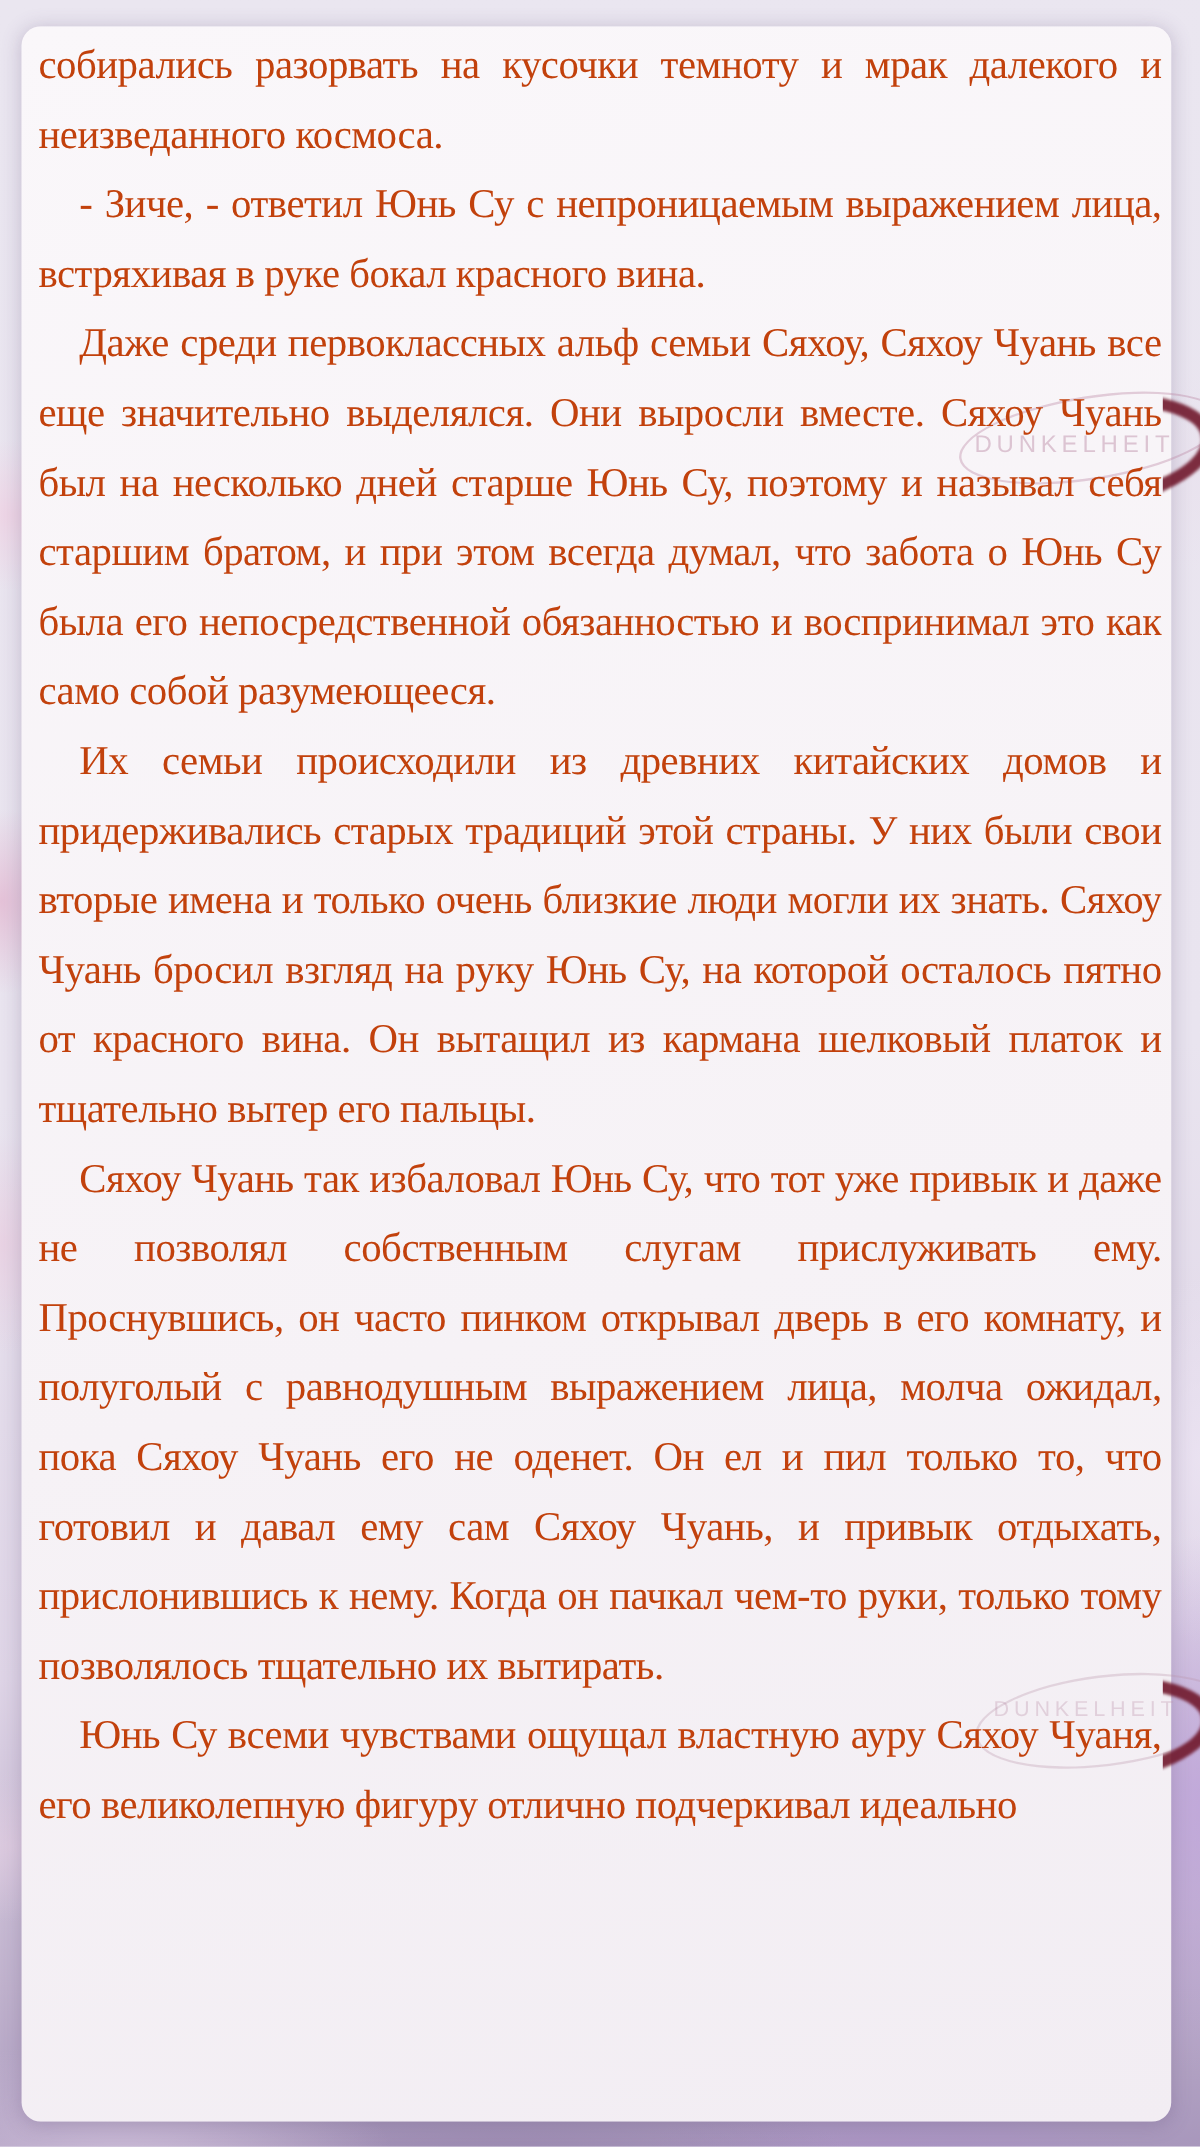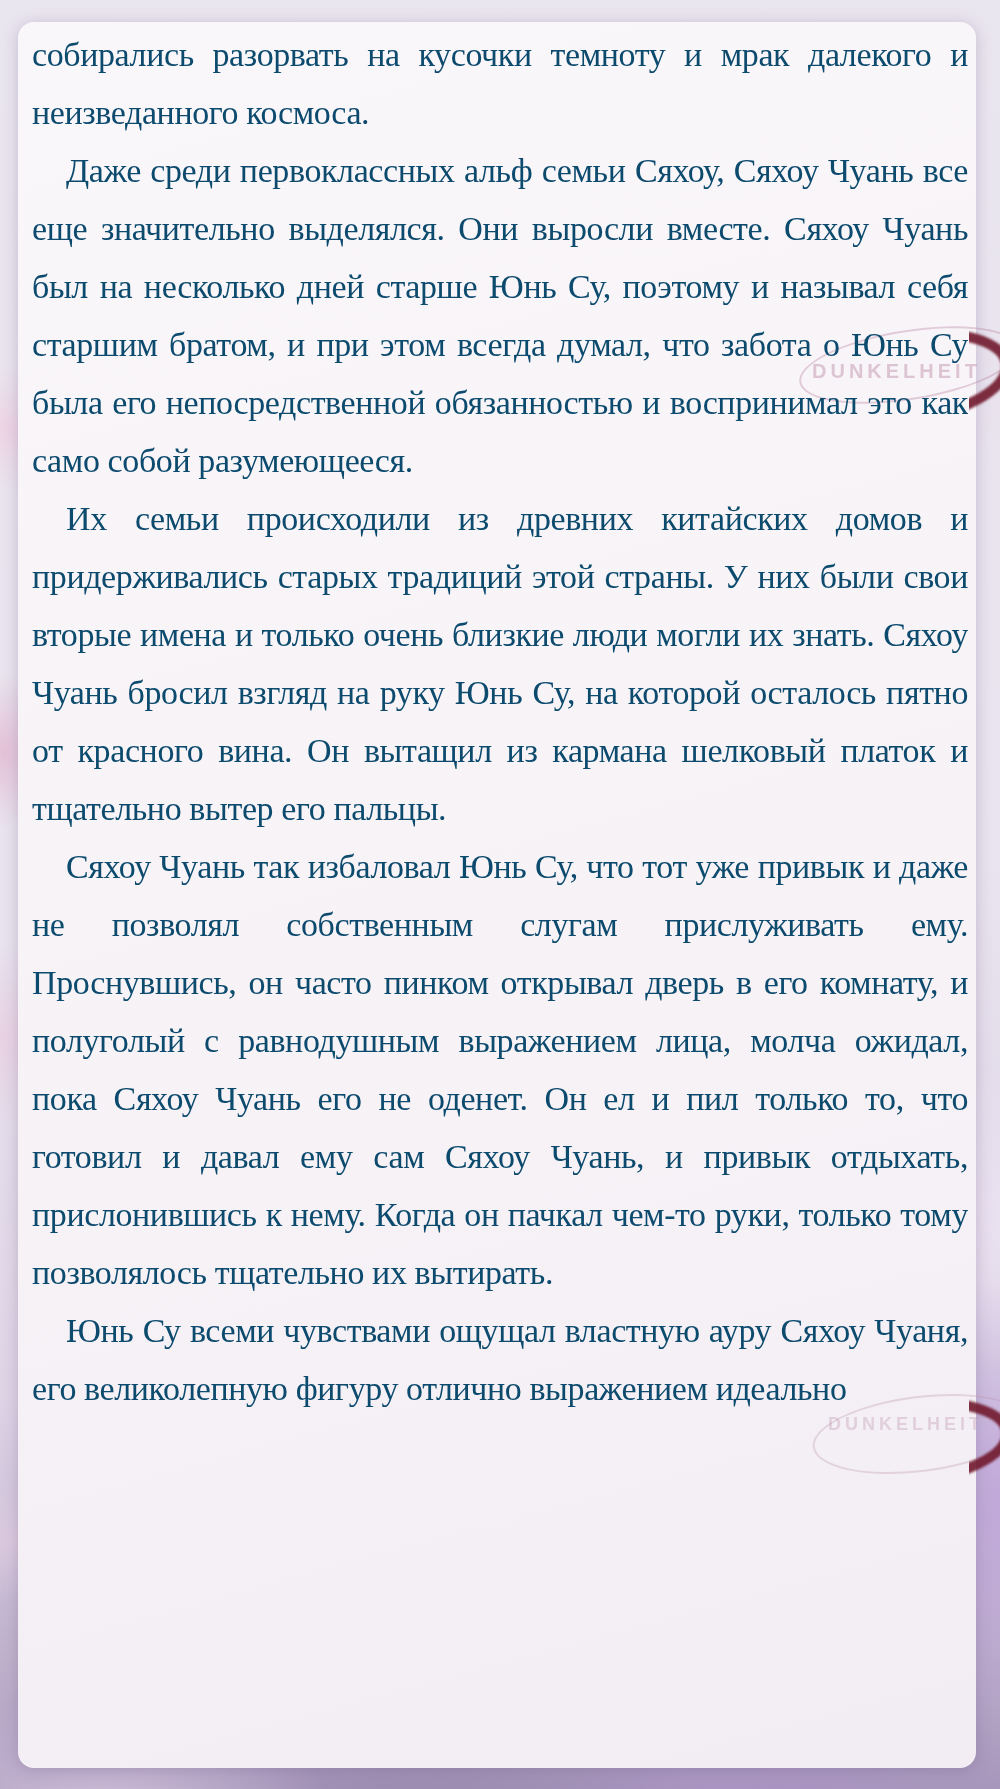--- a/index.html
+++ b/index.html
@@ -27,37 +27,37 @@
   }
   .card{
     position:absolute;left:18px;top:22px;width:958px;height:1746px;
     border-radius:16px;
     background:linear-gradient(165deg,#faf7fa 0%,#f6f2f6 60%,#f2edf3 100%);
     box-shadow:0 2px 16px rgba(104,84,126,.3);
   }
   .text-layer{
     position:absolute;left:32px;top:26px;width:936px;height:1740px;
     overflow:hidden;
-    color:#0c4a6e;
+    color:#c2410c;
     font-size:34px;line-height:58px;
     letter-spacing:-0.4px;
     text-align:justify;
   }
   .text-layer p{margin:0;padding:0;}
   .text-layer p.indent{text-indent:34px;}
   .wm-ellipse{
     position:absolute;border-radius:50%;
     border:2px solid rgba(186,134,162,.38);
   }
   .wm-ellipse.e1{left:798px;top:330px;width:218px;height:66px;transform:rotate(-9deg);}
   .wm-ellipse.e2{left:812px;top:1396px;width:212px;height:72px;transform:rotate(-7deg);
     border-color:rgba(188,150,172,.32);}
   .wm-word{
     position:absolute;
-    font-family:"Liberation Sans",sans-serif;font-weight:700;
+    font-family:"Liberation Sans",sans-serif;font-weight:400;
     user-select:none;
   }
   .wm-word.t1{left:812px;top:360px;font-size:20px;letter-spacing:4px;color:rgba(186,138,165,.45);}
   .wm-word.t2{left:828px;top:1414px;font-size:18px;letter-spacing:4px;color:rgba(188,150,172,.35);}
   .arc-clip{position:absolute;overflow:hidden;}
   .arc-clip.a1{left:969px;top:328px;width:31px;height:84px;}
   .arc-clip.a2{left:969px;top:1396px;width:31px;height:80px;}
   .arc-ring{
     position:absolute;border-radius:50%;
     border:11px solid rgba(112,24,44,.9);
@@ -81,18 +81,19 @@
   </div>
 
   <div class="wm-ellipse e2"></div>
   <div class="wm-word t2">DUNKELHEIT</div>
   <div class="arc-clip a2">
     <div class="arc-ring"></div>
   </div>
 
   <div class="text-layer" id="text-layer">
       <p class="">собирались разорвать на кусочки темноту и мрак далекого и неизведанного космоса.</p>
+      <p class="indent">- Зиче, - ответил Юнь Су с непроницаемым выражением лица, встряхивая в руке бокал красного вина.</p>
       <p class="indent">Даже среди первоклассных альф семьи Сяхоу, Сяхоу Чуань все еще значительно выделялся. Они выросли вместе. Сяхоу Чуань был на несколько дней старше Юнь Су, поэтому и называл себя старшим братом, и при этом всегда думал, что забота о Юнь Су была его непосредственной обязанностью и воспринимал это как само собой разумеющееся.</p>
       <p class="indent">Их семьи происходили из древних китайских домов и придерживались старых традиций этой страны. У них были свои вторые имена и только очень близкие люди могли их знать. Сяхоу Чуань бросил взгляд на руку Юнь Су, на которой осталось пятно от красного вина. Он вытащил из кармана шелковый платок и тщательно вытер его пальцы.</p>
       <p class="indent">Сяхоу Чуань так избаловал Юнь Су, что тот уже привык и даже не позволял собственным слугам прислуживать ему. Проснувшись, он часто пинком открывал дверь в его комнату, и полуголый с равнодушным выражением лица, молча ожидал, пока Сяхоу Чуань его не оденет. Он ел и пил только то, что готовил и давал ему сам Сяхоу Чуань, и привык отдыхать, прислонившись к нему. Когда он пачкал чем-то руки, только тому позволялось тщательно их вытирать.</p>
-      <p class="indent">Юнь Су всеми чувствами ощущал властную ауру Сяхоу Чуаня, его великолепную фигуру отлично выражением идеально</p>
+      <p class="indent">Юнь Су всеми чувствами ощущал властную ауру Сяхоу Чуаня, его великолепную фигуру отлично подчеркивал идеально</p>
     </div>
 </div>
 
 </body></html>

